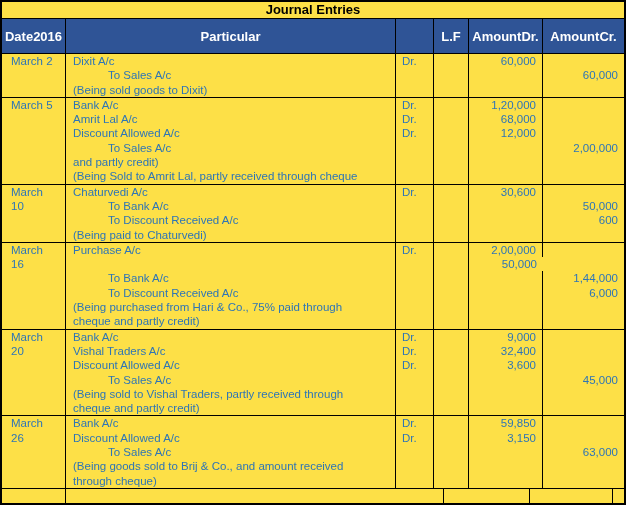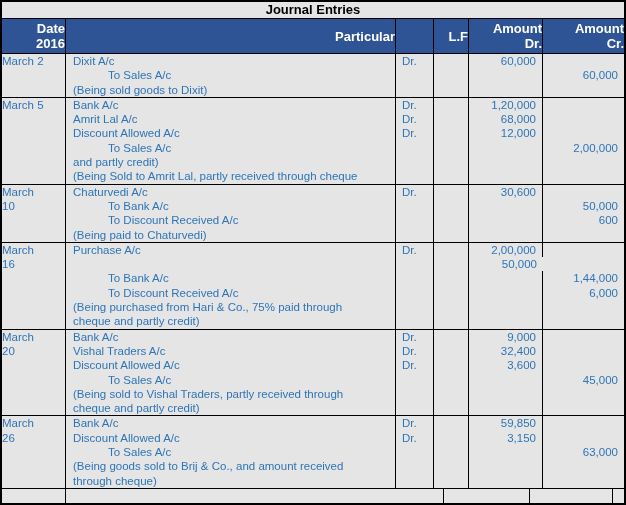--- a/index.html
+++ b/index.html
@@ -1,45 +1,45 @@
 <!DOCTYPE html>
 <html><head>
 <meta charset="utf-8">
 <style>
   html,body{margin:0;padding:0;background:#ffffff;font-family:"Liberation Sans",sans-serif;}
   .journal-table{
     width:626px;height:505px;box-sizing:border-box;
-    border:2px solid #000;background:#e5e5e5;
+    border:2px solid #000;background:#fde047;
     overflow:hidden;
   }
   .title-row{
     height:16px;line-height:16px;border-bottom:1px solid #000;
     text-align:center;font-weight:bold;font-size:13px;color:#000;
   }
   .grid6{display:grid;grid-template-columns:64px 330px 38px 35px 74px 81px;}
   .header-row{
     height:34px;border-bottom:1px solid #000;
     background:#2f5496;color:#ffffff;font-weight:bold;font-size:13px;
   }
   .header-row>div{
     border-right:1px solid #000;box-sizing:border-box;
-    display:flex;flex-direction:column;align-items:flex-end;justify-content:center;
+    display:flex;align-items:center;justify-content:center;
     line-height:15px;text-align:center;
   }
   .header-row>div:last-child{border-right:none;}
   .entry-block{border-bottom:1px solid #000;}
   .line-row{
     height:14.3px;line-height:14.3px;font-size:11.5px;color:#2e75b6;
   }
   .line-row>div{
     border-right:1px solid #000;box-sizing:border-box;
     overflow:hidden;white-space:nowrap;
   }
   .line-row>div:last-child{border-right:none;}
-  .c-date{}
+  .c-date{padding-left:9px;}
   .c-part{padding-left:7px;}
   .c-part.ind{padding-left:42px;}
   .c-dr{padding-left:6px;}
   .c-amt{text-align:right;padding-right:6px;}
   .total-row{
     height:14px;line-height:13px;font-size:11.5px;font-weight:bold;color:#2e75b6;gap:48px;
   }
   .total-row>div{border-right:1px solid #000;box-sizing:border-box;overflow:hidden;}
   .total-row>div:last-child{border-right:none;}
 </style>

